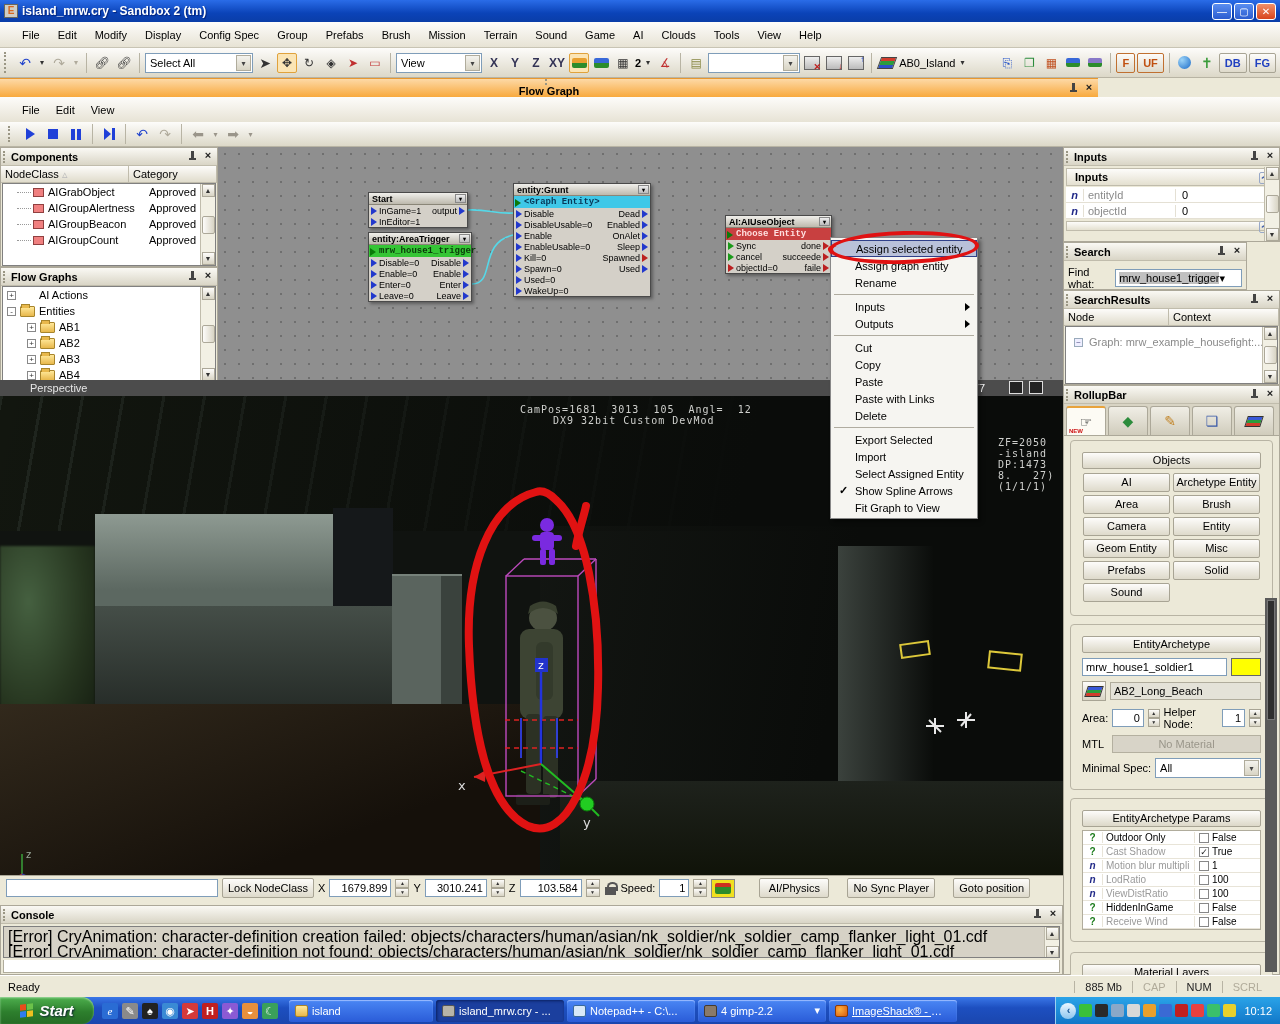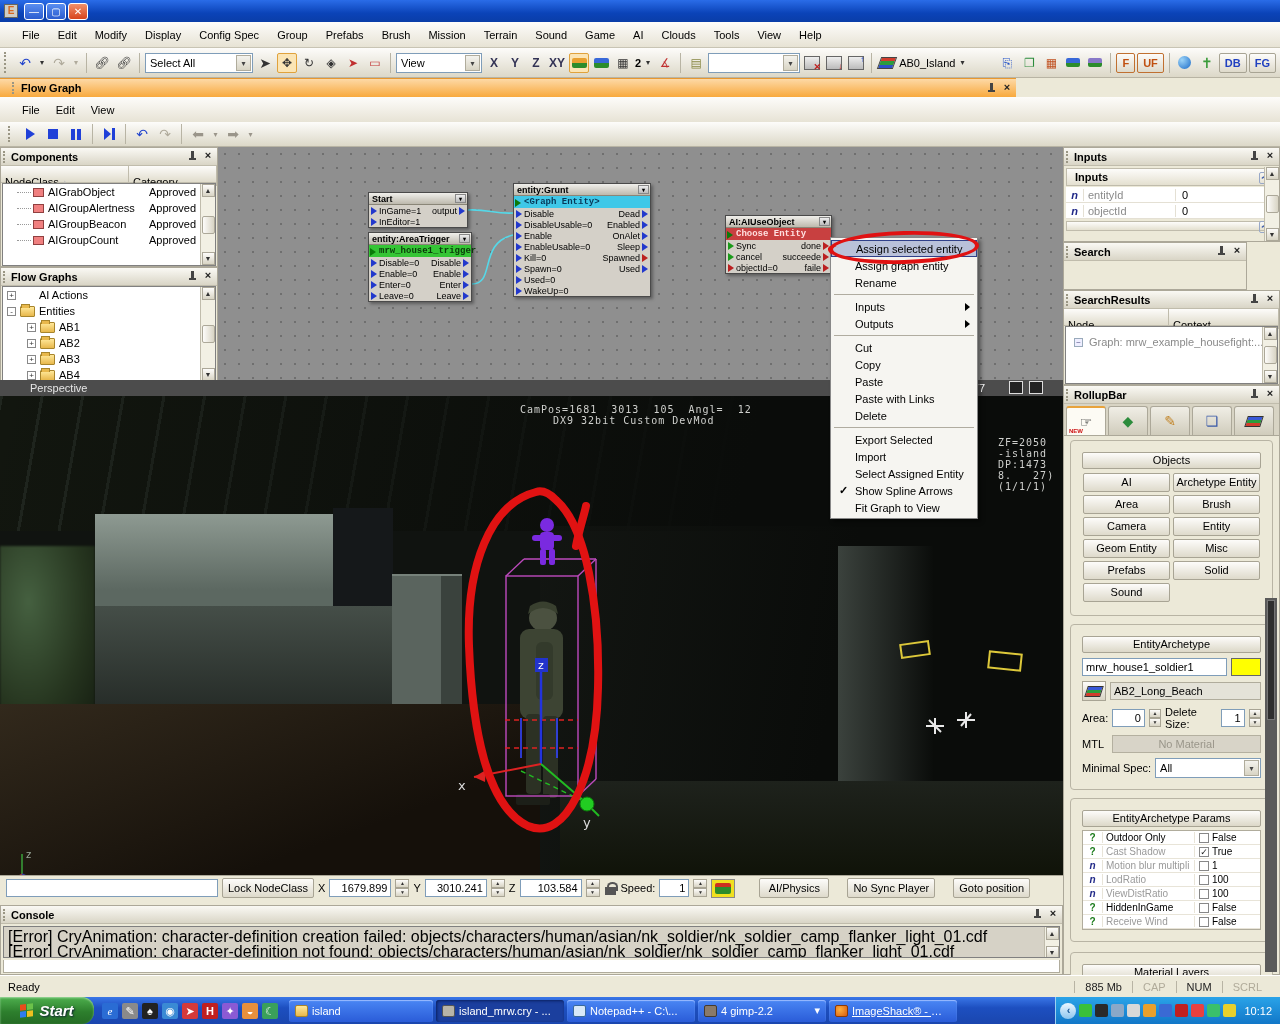--- a/index.html
+++ b/index.html
@@ -24,21 +24,21 @@
   .sep-v { width:1px; height:20px; background:#b8b4a4; margin:0 3px; }
   .combo { height:20px; background:#fff; border:1px solid #7f9db9; display:flex; align-items:center; padding-left:4px; position:relative; }
   .combo .dd { position:absolute; right:1px; top:1px; bottom:1px; width:15px; background:linear-gradient(#f4f3ee,#d8d4c4); border:1px solid #b0ac9c; font-size:8px; text-align:center; line-height:15px; color:#444; }
   .txtbtn { height:20px; padding:0 5px; border:1px solid #a8a494; border-radius:2px; background:linear-gradient(#fdfcfa,#dedacb); display:inline-flex; align-items:center; font-weight:bold; color:#234; }
   .glyph-undo { color:#2244cc; font-size:14px; }
   .glyph-gray { color:#b0ab9c; font-size:14px; }
   .ic-box { width:16px; height:14px; border:1px solid #666; background:linear-gradient(#eee,#bbb); }
   .layers-ic { width:16px; height:12px; background:linear-gradient(#d23c2c 0 33%, #2c9c3c 33% 66%, #2c50c8 66% 100%); transform:skewX(-20deg); border:1px solid #444; }
 
   
-  .fg-titlebar { left:0; top:78px; width:1016px; height:19px; background:linear-gradient(#fdd9a6,#f8a93d); display:flex; align-items:center; font-weight:bold; padding-left:12px; border-top:1px solid #e89830; }
+  .fg-titlebar { left:0; top:78px; width:1098px; height:19px; background:linear-gradient(#fdd9a6,#f8a93d); display:flex; align-items:center; font-weight:bold; border-top:1px solid #e89830;flex-direction:column; }
   .fg-menubar { left:0; top:97px; width:1280px; height:25px; background:linear-gradient(#fdfcfa,#e7e3d5); display:flex; align-items:center; padding-left:14px; }
   .fg-toolbar { left:0; top:122px; width:1280px; height:25px; background:linear-gradient(#fdfcfa,#dcd8c8); display:flex; align-items:center; padding-left:8px; gap:3px; border-bottom:1px solid #b8b4a4; }
   .play-tri { width:0; height:0; border-left:9px solid #2040d8; border-top:6px solid transparent; border-bottom:6px solid transparent; }
   .stop-sq { width:10px; height:10px; background:#2040d8; }
   .pause-b { width:10px; height:11px; border-left:4px solid #2040d8; border-right:4px solid #2040d8; }
   .step-g { display:flex; align-items:center; gap:1px; }
   .step-bar { width:3px; height:12px; background:#2040d8; }
 
   
   .panel { border:1px solid #aca899; background:#ece9d8; }
@@ -46,21 +46,21 @@
   .ptitle .grip { position:absolute; left:2px; top:3px; height:12px; }
   .ptools { position:absolute; right:3px; top:2px; display:flex; gap:4px; }
   .pin { width:11px; height:12px; position:relative; }
   .pin::before { content:""; position:absolute; left:4px; top:1px; width:3px; height:7px; background:#444; }
   .pin::after { content:""; position:absolute; left:2px; top:8px; width:7px; height:2px; background:#444; }
   .xclose { width:12px; height:12px; font-size:11px; line-height:11px; text-align:center; color:#222; font-weight:bold; }
 
   
   .components { left:0; top:147px; width:218px; height:120px; }
   .cols-hdr { display:flex; height:17px; background:linear-gradient(#fdfcfa,#e0dccc); border-bottom:1px solid #c0bcac; }
-  .cols-hdr > div { padding:10px 4px; border-right:1px solid #c0bcac; }
+  .cols-hdr > div { padding:2px 4px; border-right:1px solid #c0bcac; }
   .comp-body { background:#fff; height:83px; border:1px solid #808080; margin:0 1px; overflow:hidden; position:relative; }
   .comp-row { display:flex; height:16px; align-items:center; }
   .comp-row .branch { width:14px; border-bottom:1px dotted #999; height:1px; margin-left:14px; }
   .comp-sq { width:11px; height:9px; background:#f08080; border:1px solid #904040; margin:0 4px 0 2px; }
   .comp-name { width:95px; }
   .comp-cat { padding-left:6px; }
   .vscroll { position:absolute; right:0; top:0; bottom:0; width:15px; background:#f2f0e4; border-left:1px solid #c0bcac; display:flex; flex-direction:column; justify-content:space-between; align-items:center; }
   .vscroll .arr { width:13px; height:13px; background:linear-gradient(#fdfcfa,#d8d4c4); border:1px solid #aca899; font-size:7px; line-height:12px; text-align:center; color:#333; }
   .vscroll .thumb { width:13px; height:18px; background:linear-gradient(90deg,#fdfcfa,#d8d4c4); border:1px solid #aca899; border-radius:2px; }
 
@@ -191,20 +191,21 @@
   .tray .ti { width:13px; height:13px; border-radius:2px; }
   .chevb { width:16px; height:16px; border-radius:50%; background:linear-gradient(#eaf6ff,#8ec6ee); color:#1a5a9a; text-align:center; line-height:14px; font-weight:bold; }
 
   svg text { font-family:"DejaVu Sans", sans-serif; }
 </style>
 </head>
 <body>
 
 <div class="abs titlebar">
   <span class="app-icon">E</span>
+  <span class="win-title">island_mrw.cry - Sandbox 2 (tm)</span>
   <span class="winbtn">—</span>
   <span class="winbtn">▢</span>
   <span class="winbtn close">✕</span>
 </div>
 
 <div class="abs menubar">
 
 <span class="mi">File</span>
     <span class="mi">Edit</span>
     <span class="mi">Modify</span>
@@ -676,20 +677,24 @@
 
 <div class="abs panel search">
   <div class="ptitle">
     <span class="grip"></span>
     <span>Search</span>
     <span class="ptools">
         <span class="pin"></span>
         <span class="xclose">×</span>
       </span>
   </div>
+  <div class="find-row">
+    <span>Find what:</span>
+    <span class="find-combo"><span class="sel">mrw_house1_trigger</span><span class="dd" style="width:14px;">▾</span></span>
+  </div>
 </div>
 
 <div class="abs panel sresults">
   <div class="ptitle">
     <span class="grip"></span>
     <span>SearchResults</span>
     <span class="ptools">
         <span class="pin"></span>
         <span class="xclose">×</span>
       </span>
@@ -763,21 +768,21 @@
         </span>
       <span class="ro-field">AB2_Long_Beach</span>
     </div>
     <div class="ea-row">
       <span>Area:</span>
       <span class="tfield" style="width:36px;text-align:right;">0</span>
       <span class="spin">
           <span>▲</span>
           <span>▼</span>
         </span>
-      <span>Delete Size:</span>
+      <span>Helper Node:</span>
       <span class="tfield" style="width:26px;text-align:right;">1</span>
       <span class="spin">
           <span>▲</span>
           <span>▼</span>
         </span>
     </div>
     <div class="ea-row">
       <span style="width:26px;">MTL</span>
       <span class="disbtn">No Material</span>
     </div>

